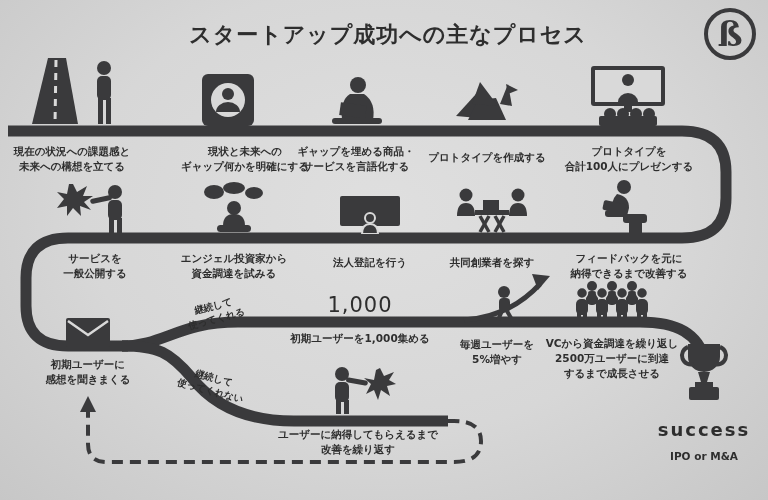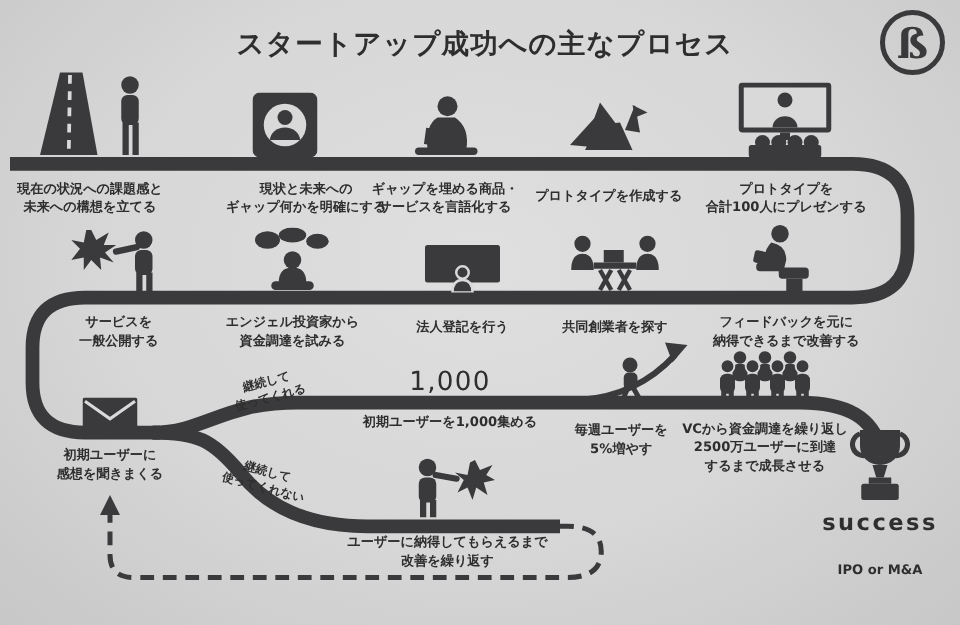--- a/index.html
+++ b/index.html
@@ -23,21 +23,21 @@
     font-size:33px; font-weight:bold; color:var(--ink,#3a3a3c);
   }
   .path-svg { position:absolute; left:0; top:0; color: var(--ink,#3a3a3c); }
   .node { position:absolute; transform:translateX(-50%); text-align:center; }
   .icon svg { display:block; margin:0 auto; color:var(--ink,#3a3a3c); }
   .label { font-size:10.5px; font-weight:600; line-height:1.45; white-space:pre; color:var(--text,#2e2e2e); }
   .branch { font-size:9.5px; font-weight:600; line-height:1.35; white-space:pre; }
   .branch.up   { transform:translateX(-50%) rotate(-15deg); }
   .branch.down { transform:translateX(-50%) rotate(15deg); }
   .milestone { font-size:21px; font-weight:400; letter-spacing:1px; }
-  .success-word { font-size:18px; font-weight:800; letter-spacing:2px; }
+  .success-word { font-size:18px; font-weight:800; letter-spacing:2px;margin-top:11px; }
 </style>
 </head>
 <body>
 
 <div class="canvas">
 
   <svg class="path-svg" width="768" height="500" viewBox="0 0 768 500">
     <g fill="none" stroke="currentColor" stroke-width="11">
       <path d="M 8 131 H 682 Q 726 131 726 172 V 198 Q 726 238 682 238 H 68 Q 26 238 26 278 V 306 Q 26 346 68 346 H 128"></path>
       <path d="M 122 346 C 164 346 178 322 238 322 H 640 C 678 322 698 334 705 360"></path>

